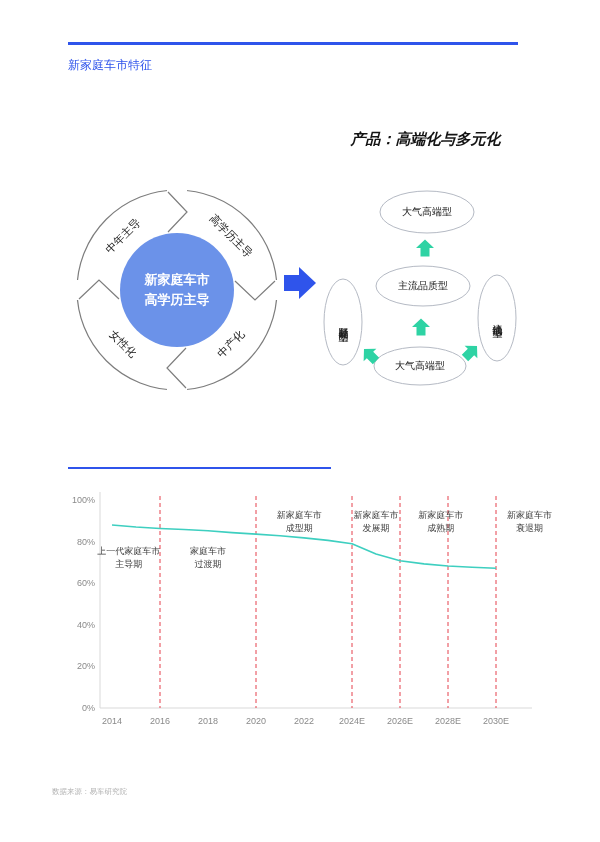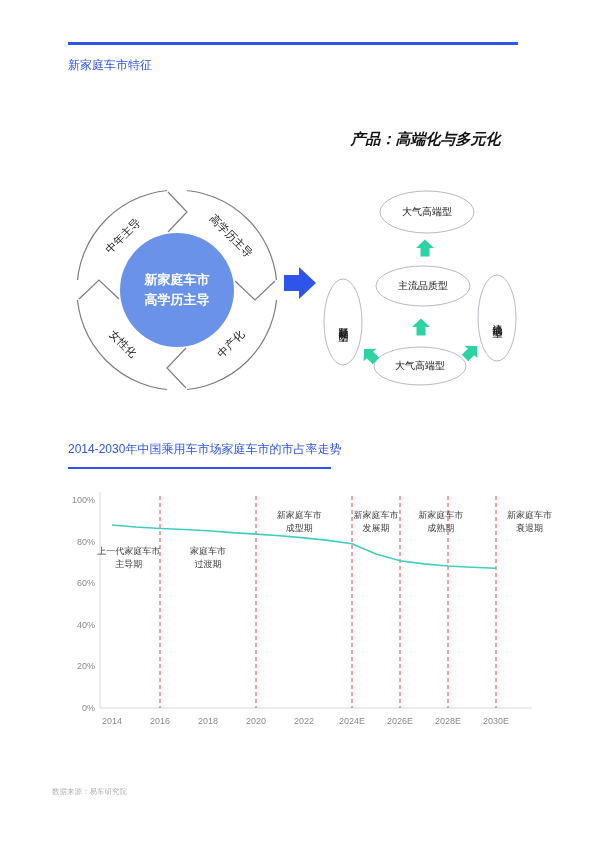--- a/index.html
+++ b/index.html
@@ -74,21 +74,20 @@
       <polygon points="0,-8.5 9,0 4.5,0 4.5,8.5 -4.5,8.5 -4.5,0 -9,0" transform="translate(52,173) rotate(-45)" style="fill:var(--teal)"></polygon>
       <polygon points="0,-8.5 9,0 4.5,0 4.5,8.5 -4.5,8.5 -4.5,0 -9,0" transform="translate(153,170) rotate(45)" style="fill:var(--teal)"></polygon>
     </svg>
     <div class="abs node-label" style="left:109px;top:30px">大气高端型</div>
     <div class="abs node-label" style="left:105px;top:104px">主流品质型</div>
     <div class="abs node-label" style="left:102px;top:184px">大气高端型</div>
     <div class="abs node-label node-vert" style="left:25px;top:140px">越野硬朗型</div>
     <div class="abs node-label node-vert" style="left:179px;top:136px">流线运动型</div>
   </div>
 
-  <div class="abs chart-heading">2014-2030年中国乘用车市场家庭车市的市占率走势</div>
   <div class="abs chart-underline"></div>
   <div class="abs chart-box" id="chart"><svg width="520" height="252">
         <line x1="32" y1="8" x2="32" y2="224" stroke="#d9d9d9" stroke-width="1"></line>
         <line x1="32" y1="224" x2="464" y2="224" stroke="#d9d9d9" stroke-width="1"></line>
         <line x1="92" x2="92" y1="12" y2="224" stroke="#e5404d" stroke-width="1" stroke-dasharray="4 3"></line>
         <line x1="188" x2="188" y1="12" y2="224" stroke="#e5404d" stroke-width="1" stroke-dasharray="4 3"></line>
         <line x1="284" x2="284" y1="12" y2="224" stroke="#e5404d" stroke-width="1" stroke-dasharray="4 3"></line>
         <line x1="332" x2="332" y1="12" y2="224" stroke="#e5404d" stroke-width="1" stroke-dasharray="4 3"></line>
         <line x1="380" x2="380" y1="12" y2="224" stroke="#e5404d" stroke-width="1" stroke-dasharray="4 3"></line>
         <line x1="428" x2="428" y1="12" y2="224" stroke="#e5404d" stroke-width="1" stroke-dasharray="4 3"></line>

